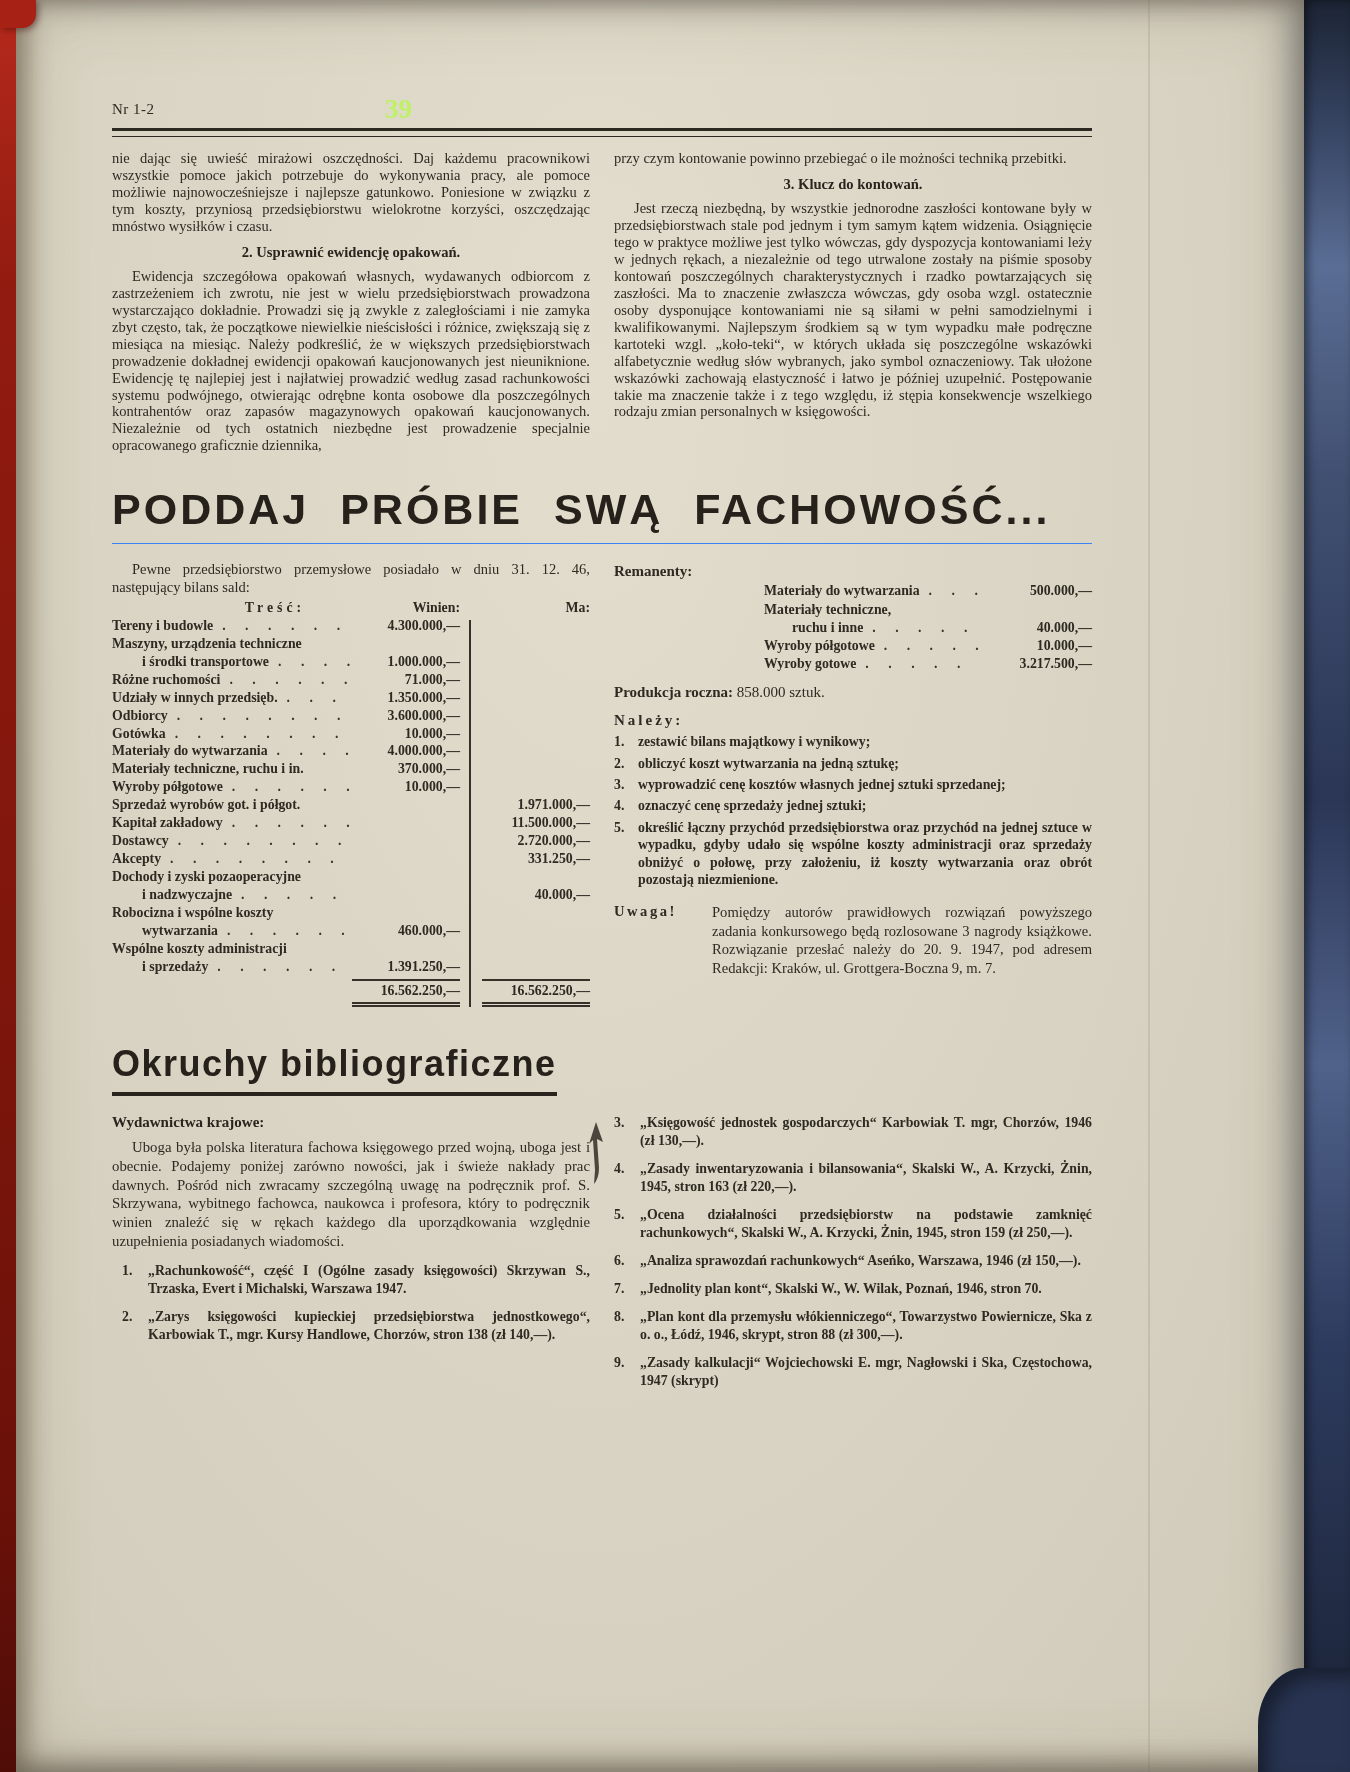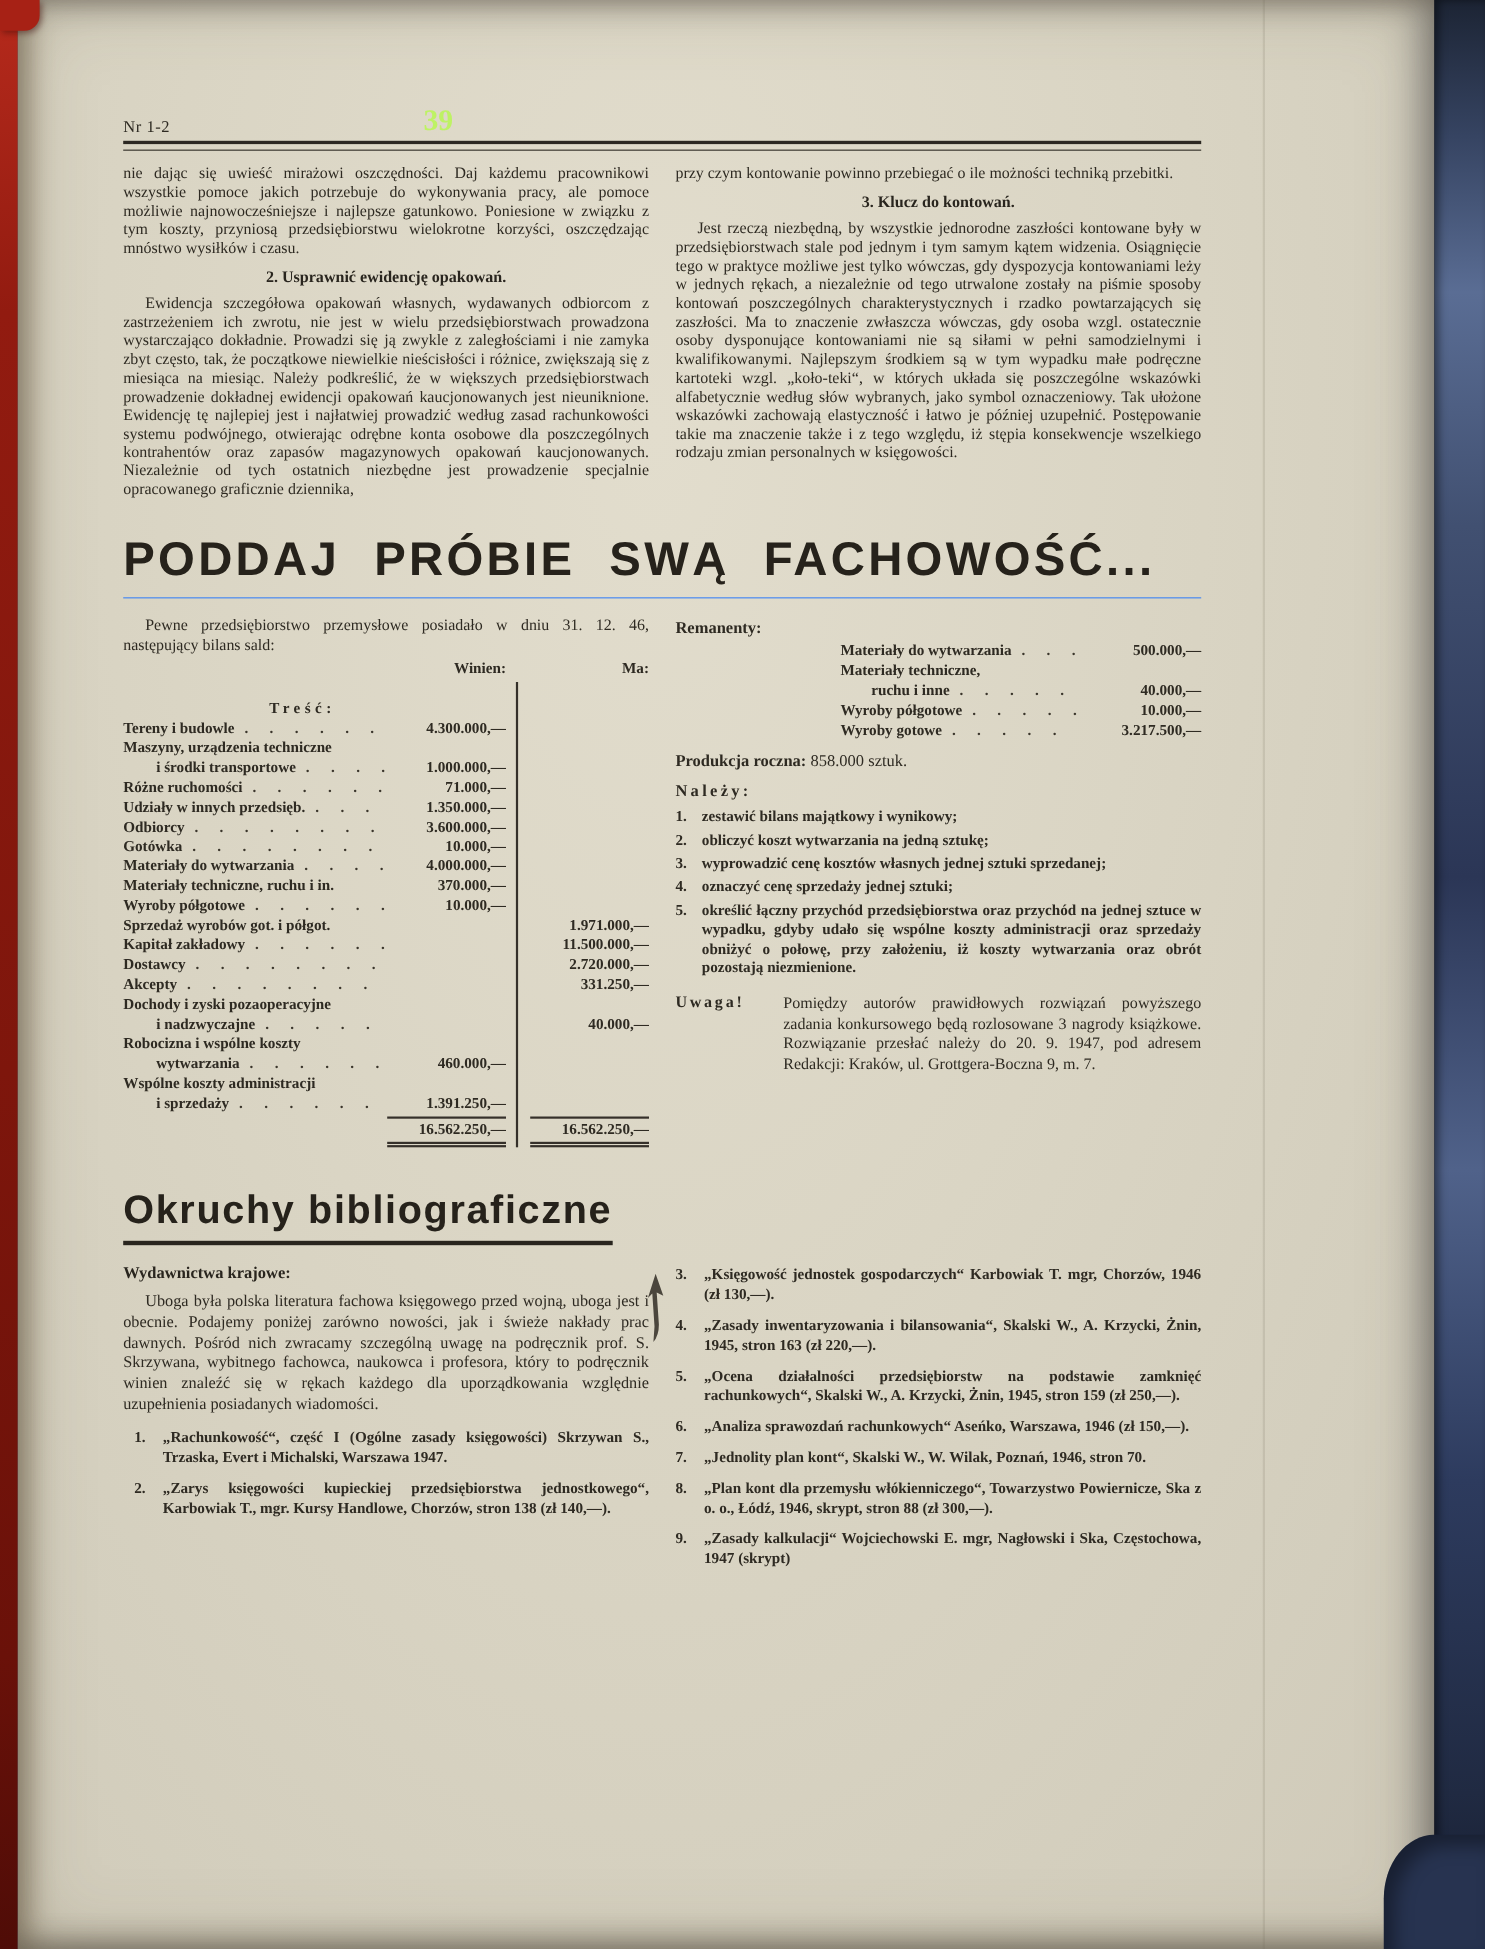--- a/index.html
+++ b/index.html
@@ -18,21 +18,21 @@
                    border-bottom-right-radius:14px;box-shadow:2px 2px 6px rgba(60,10,5,.5);}
   .cover-right{position:absolute;right:0;top:0;bottom:0;width:46px;
                background:linear-gradient(180deg,#1c2434 0%,#364462 7%,#5a6d94 15%,#415071 27%,
                           #2b3656 45%,#50628a 60%,#2d3b5e 76%,#202a42 92%,#161d2e 100%);
                box-shadow:inset 4px 0 8px rgba(0,0,0,.45);}
   .cover-corner{position:absolute;right:0;bottom:0;width:92px;height:104px;background:#273350;
                 border-top-left-radius:46px 58px;box-shadow:inset 10px 10px 16px rgba(0,0,0,.38);}
   
   .content{position:absolute;left:112px;top:94px;width:980px;}
   
-  .masthead{display:flex;align-items:flex-end;}
+  .masthead{display:flex;align-items:center;}
   .issue{width:150px;font-size:15px;letter-spacing:.5px;}
   .journal{flex:1;text-align:center;font-size:19.5px;letter-spacing:2.5px;color:#29251e;}
   .pagenum{width:150px;text-align:right;font-size:27px;font-weight:bold;color:#bef264;}
   .masthead-rule{margin-top:3px;height:5px;border-top:3px solid #2c2822;border-bottom:1px solid #2c2822;}
   
   .cols{display:flex;gap:24px;margin-top:13px;}
   .col{width:478px;font-size:14.5px;line-height:1.17;text-align:justify;}
   .para{margin:0 0 3px;}
   .para.ind{text-indent:20px;}
   .subhead{text-align:center;font-weight:bold;font-size:14.6px;margin:9px 0 7px;color:#29251e;}
@@ -41,21 +41,21 @@
   .promo h1{margin:0;font-family:"Liberation Sans","DejaVu Sans",sans-serif;font-weight:bold;
             font-size:43px;letter-spacing:3px;word-spacing:16px;color:#26221b;}
   
   .contest{display:flex;gap:24px;margin-top:17px;}
   .ccol{width:478px;}
   .zk-title{text-align:center;font-weight:bold;font-size:23px;letter-spacing:2.5px;color:#26221b;margin:2px 0 9px;}
   .zk-intro{font-size:14.5px;line-height:1.2;text-align:justify;text-indent:20px;margin:0;}
   .btable{position:relative;margin-top:3px;font-weight:bold;font-size:13.8px;}
   .btable::after{content:"";position:absolute;right:119px;top:21px;bottom:0;width:2px;background:#35302a;}
   .btheader{display:flex;line-height:1.3;}
-  .h-tresc{flex:1;text-align:center;padding-left:86px;letter-spacing:4px;margin-top:36px;}
+  .h-tresc{flex:1;text-align:center;padding-left:86px;letter-spacing:4px;}
   .h-col{width:108px;flex:none;text-align:right;white-space:nowrap;}
   .h-col.ma{text-align:right;}
   .btgap{width:22px;flex:none;}
   .btrow{display:flex;align-items:baseline;line-height:1.3;}
   .btrow.indent .btlabel{padding-left:30px;font-family:Liberation Serif, serif;}
   .btlabel{white-space:nowrap;}
   .leader{flex:1;overflow:hidden;white-space:nowrap;color:#3a352b;}
   .leader::after{content:". . . . . . . . . . . . . . . . . . . .";letter-spacing:8px;padding-left:9px;}
   .no-leader .leader::after{content:"";}
   .btval{width:108px;flex:none;text-align:right;white-space:nowrap;}

